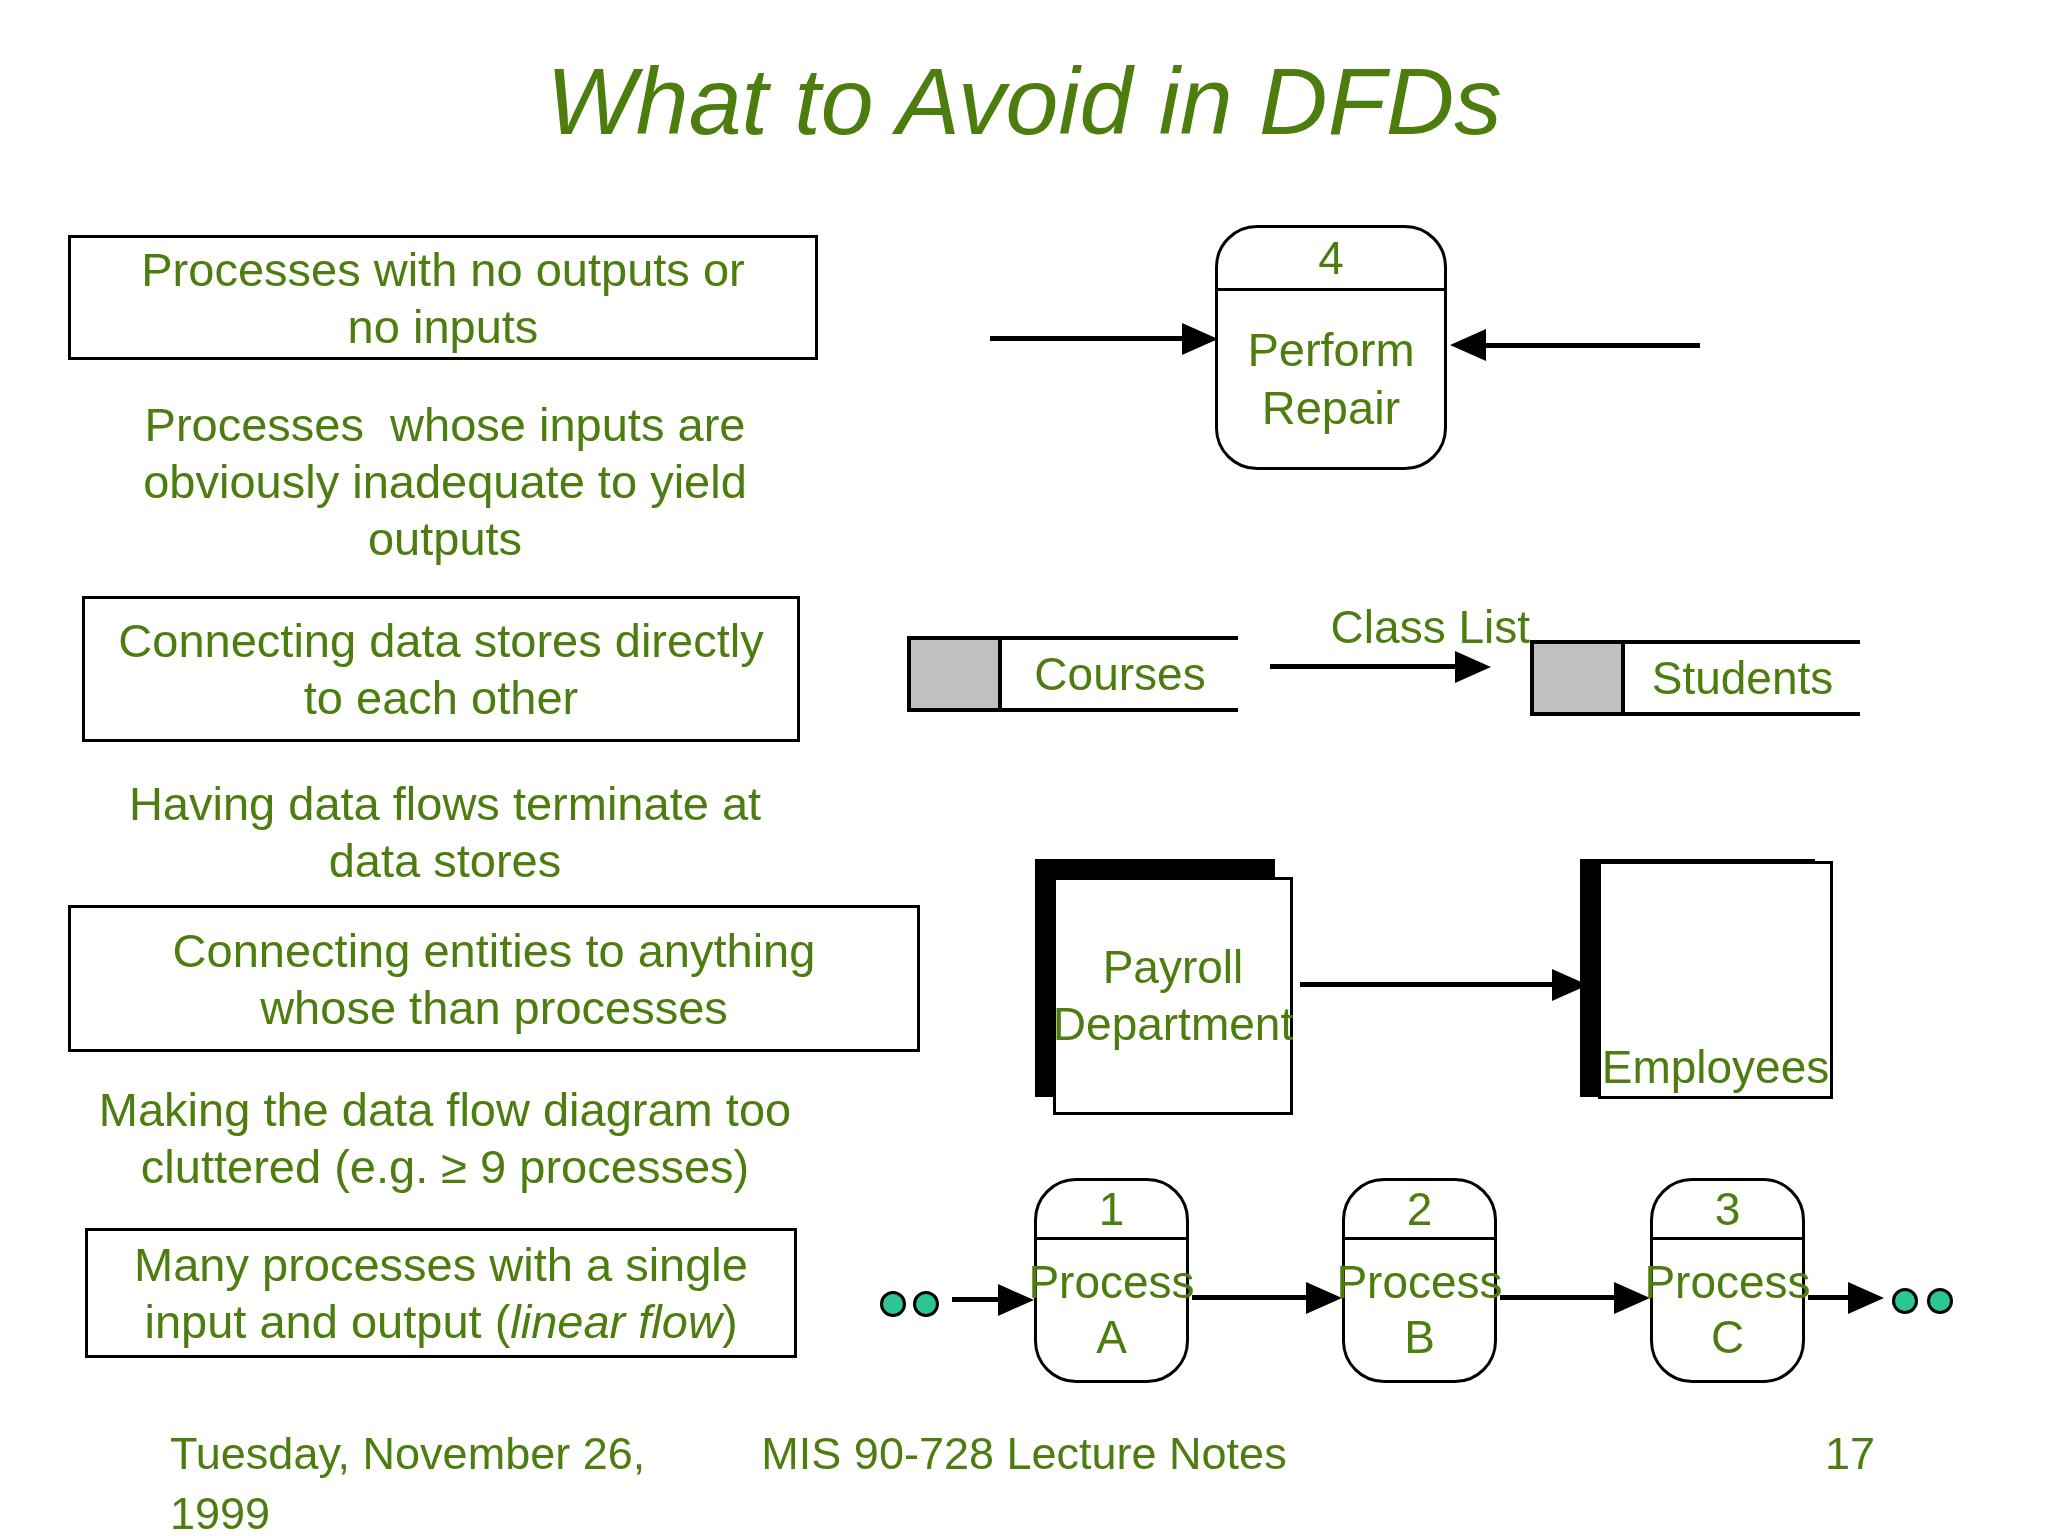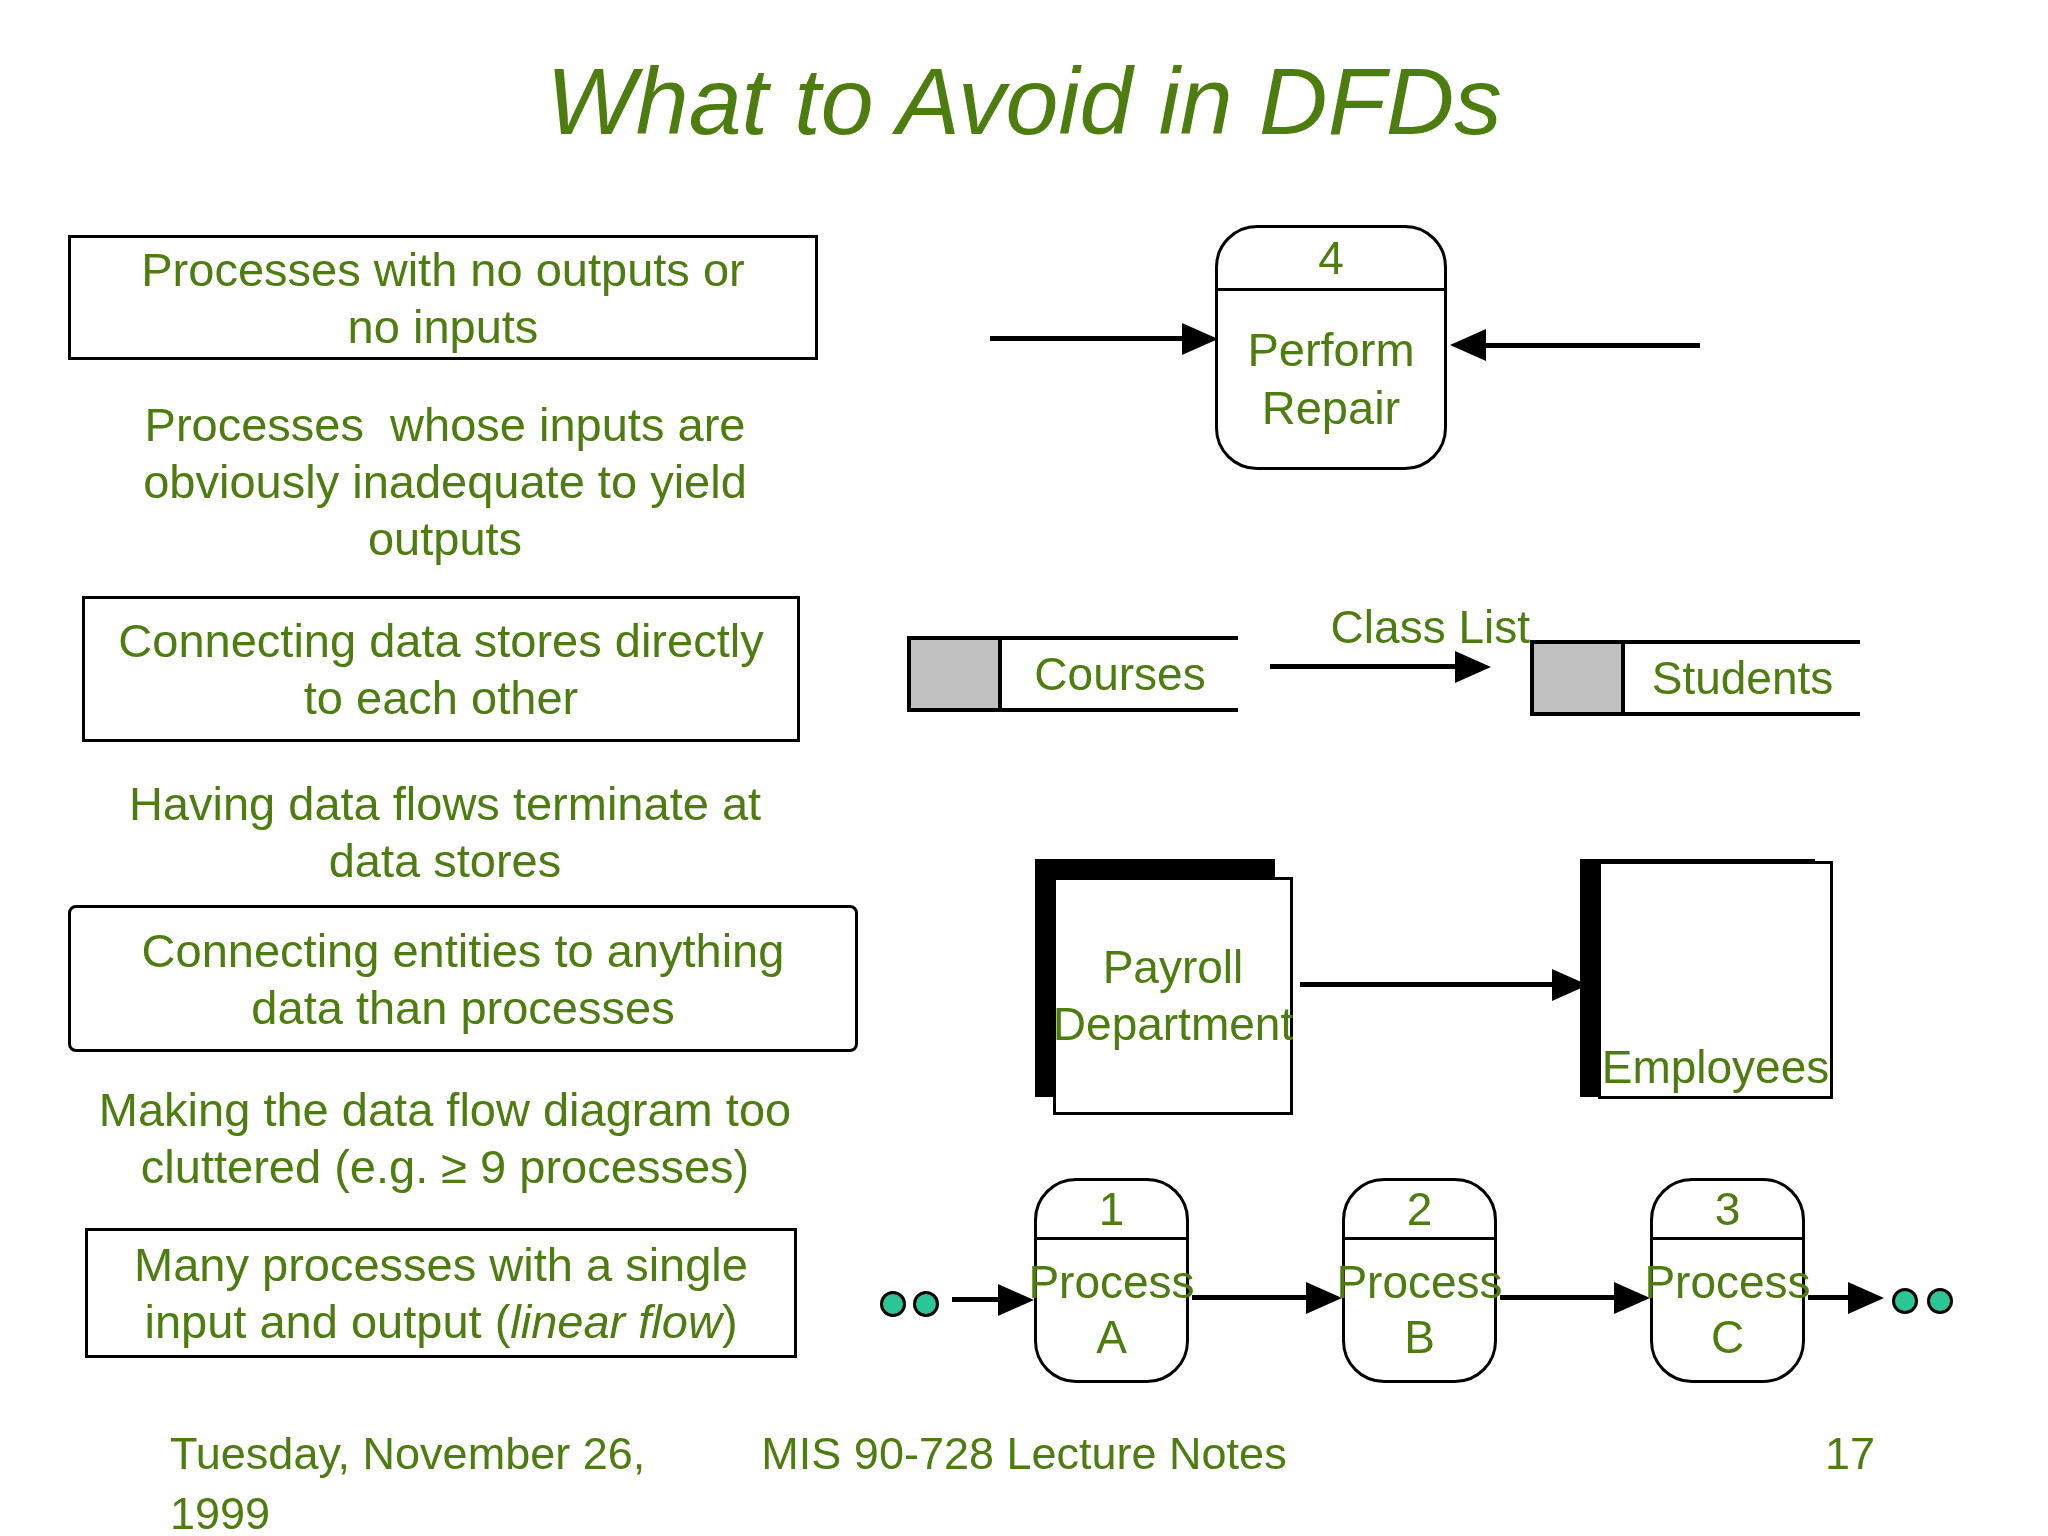--- a/index.html
+++ b/index.html
@@ -139,23 +139,23 @@
   <div class="abs note boxed" style="left:82px;top:596px;width:718px;height:146px;">
     <div class="line">Connecting data stores directly</div>
     <div class="line">to each other</div>
   </div>
 
   <div class="abs note" style="left:40px;top:772px;width:810px;height:120px;">
     <div class="line">Having data flows terminate at</div>
     <div class="line">data stores</div>
   </div>
 
-  <div class="abs note boxed" style="left:68px;top:905px;width:790px;height:147px;border-radius:8px;">
+  <div class="abs note boxed" style="left:68px;top:905px;width:852px;height:147px;">
     <div class="line">Connecting entities to anything</div>
-    <div class="line">data than processes</div>
+    <div class="line">whose than processes</div>
   </div>
 
   <div class="abs note" style="left:40px;top:1078px;width:810px;height:120px;">
     <div class="line">Making the data flow diagram too</div>
     <div class="line">cluttered (e.g. ≥ 9 processes)</div>
   </div>
 
   <div class="abs note boxed" style="left:85px;top:1228px;width:712px;height:130px;">
     <div class="line">Many processes with a single</div>
     <div class="line"><span>input and output (</span><span class="italic">linear flow</span><span>)</span></div>

